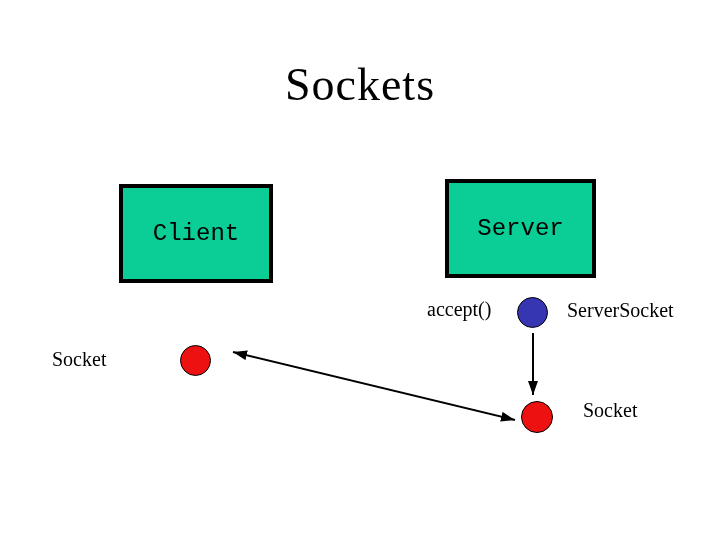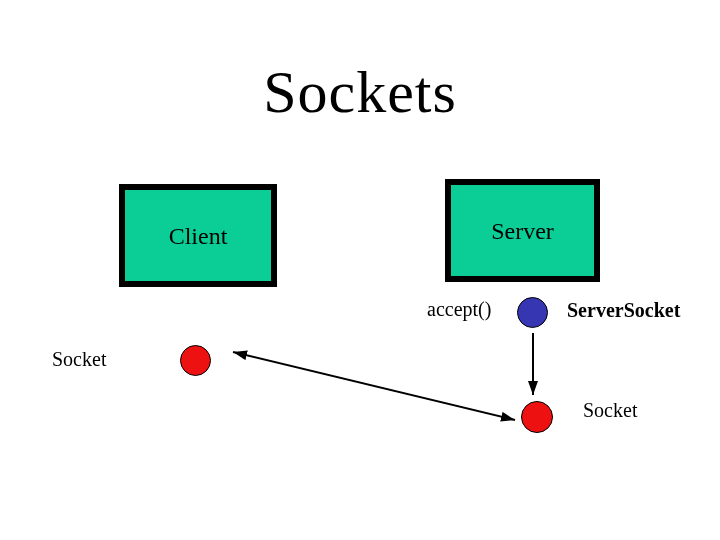--- a/index.html
+++ b/index.html
@@ -15,53 +15,54 @@
     overflow: hidden;
     font-family: "Liberation Serif", serif;
     color: #000000;
   }
   .title {
     position: absolute;
     top: 62px;
     left: 0;
     width: 720px;
     text-align: center;
-    font-size: 60px;
+    font-size: 46px;
     line-height: 1;
     letter-spacing: 1px;
   }
   .shape-box {
     position: absolute;
-    border: 6px solid #14532d;
+    border: 4px solid #14532d;
     display: flex;
     align-items: center;
     justify-content: center;
     font-size: 24px;
     line-height: 1;
+    font-family: Liberation Mono, monospace;
   }
   .box-client {
     left: 119px;
     top: 184px;
     width: 146px;
     height: 91px;
   }
   .box-server {
     left: 445px;
     top: 179px;
     width: 143px;
     height: 91px;
   }
   .diagram-label {
     position: absolute;
     font-size: 20px;
     line-height: 1.15;
     white-space: nowrap;
   }
   .label-accept       { left: 427px; top: 298px; }
-  .label-serversocket { left: 567px; top: 299px; font-weight: bold; }
+  .label-serversocket { left: 567px; top: 299px; }
   .label-socket-left  { left: 52px;  top: 348px; }
   .label-socket-bottom{ left: 583px; top: 399px; }
   .dot {
     position: absolute;
     border-radius: 50%;
     border: 1.5px solid #000000;
     box-sizing: border-box;
   }
   .dot-blue {
     left: 517px;

